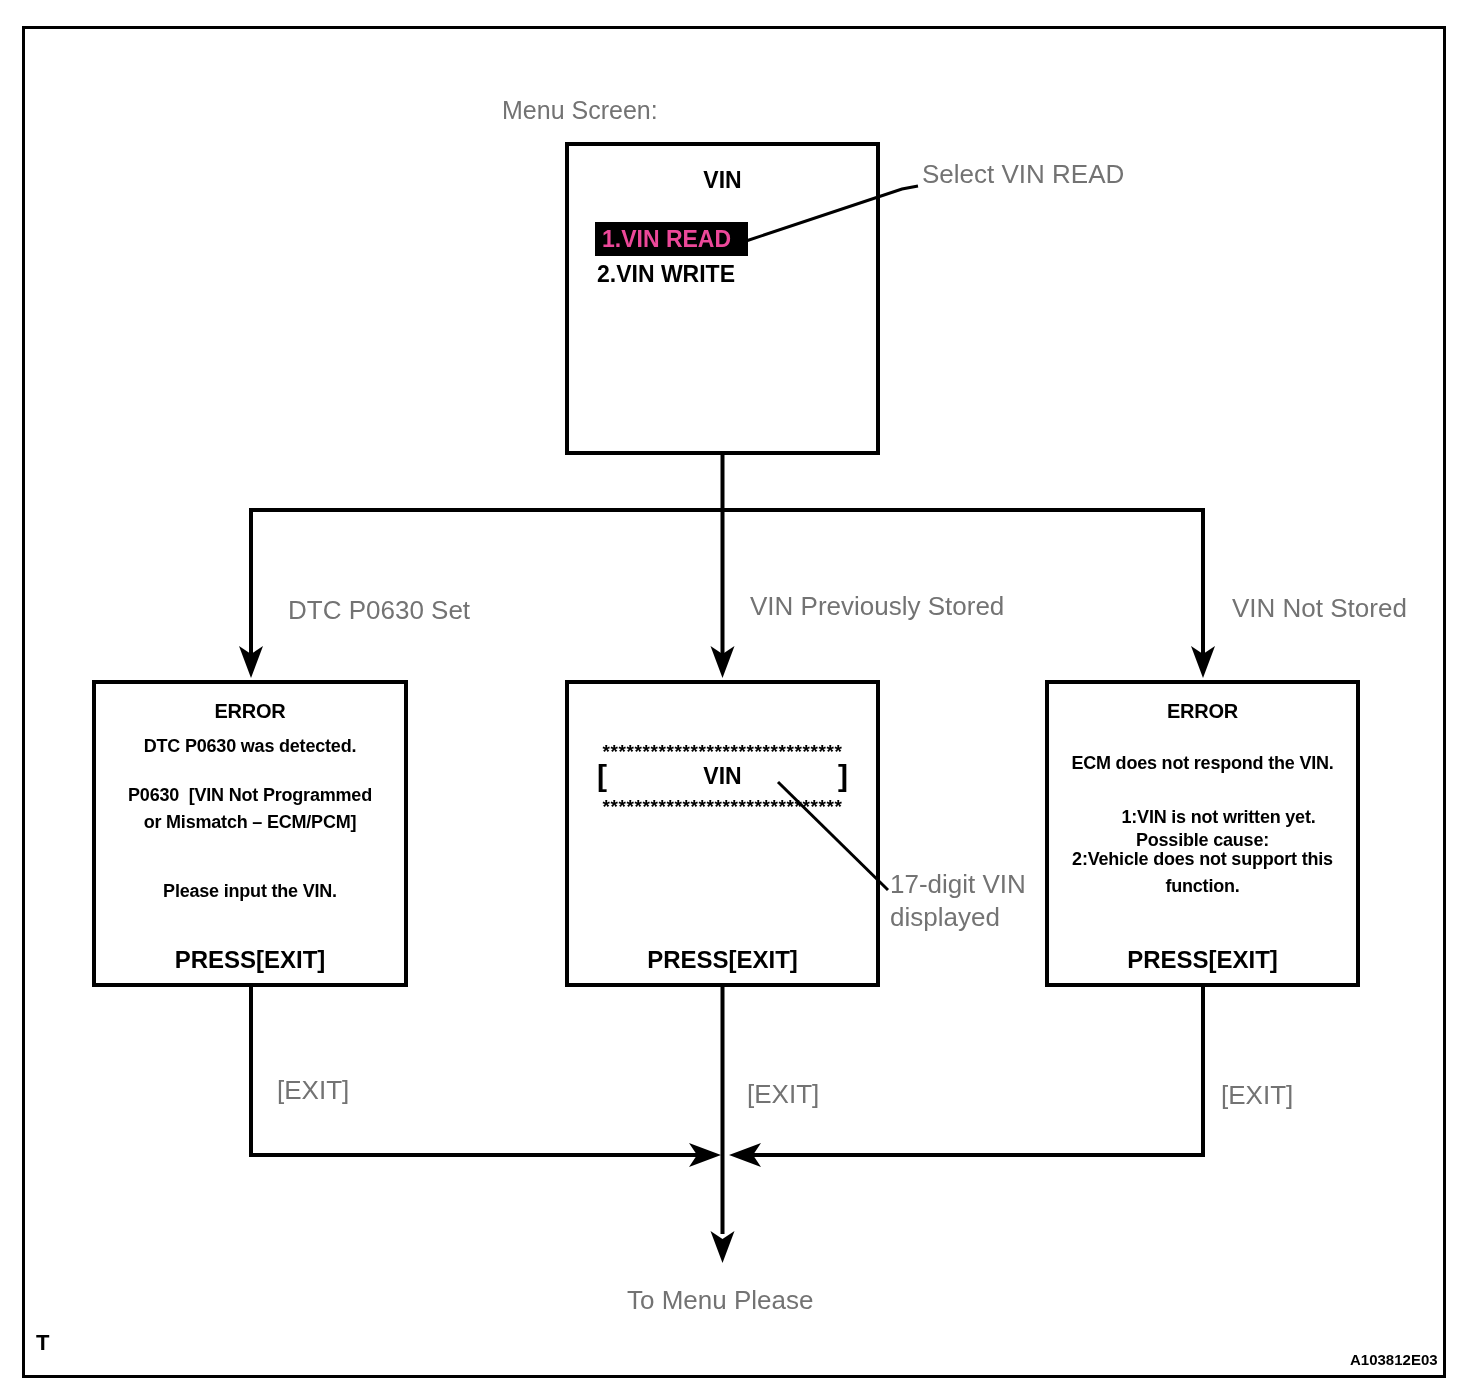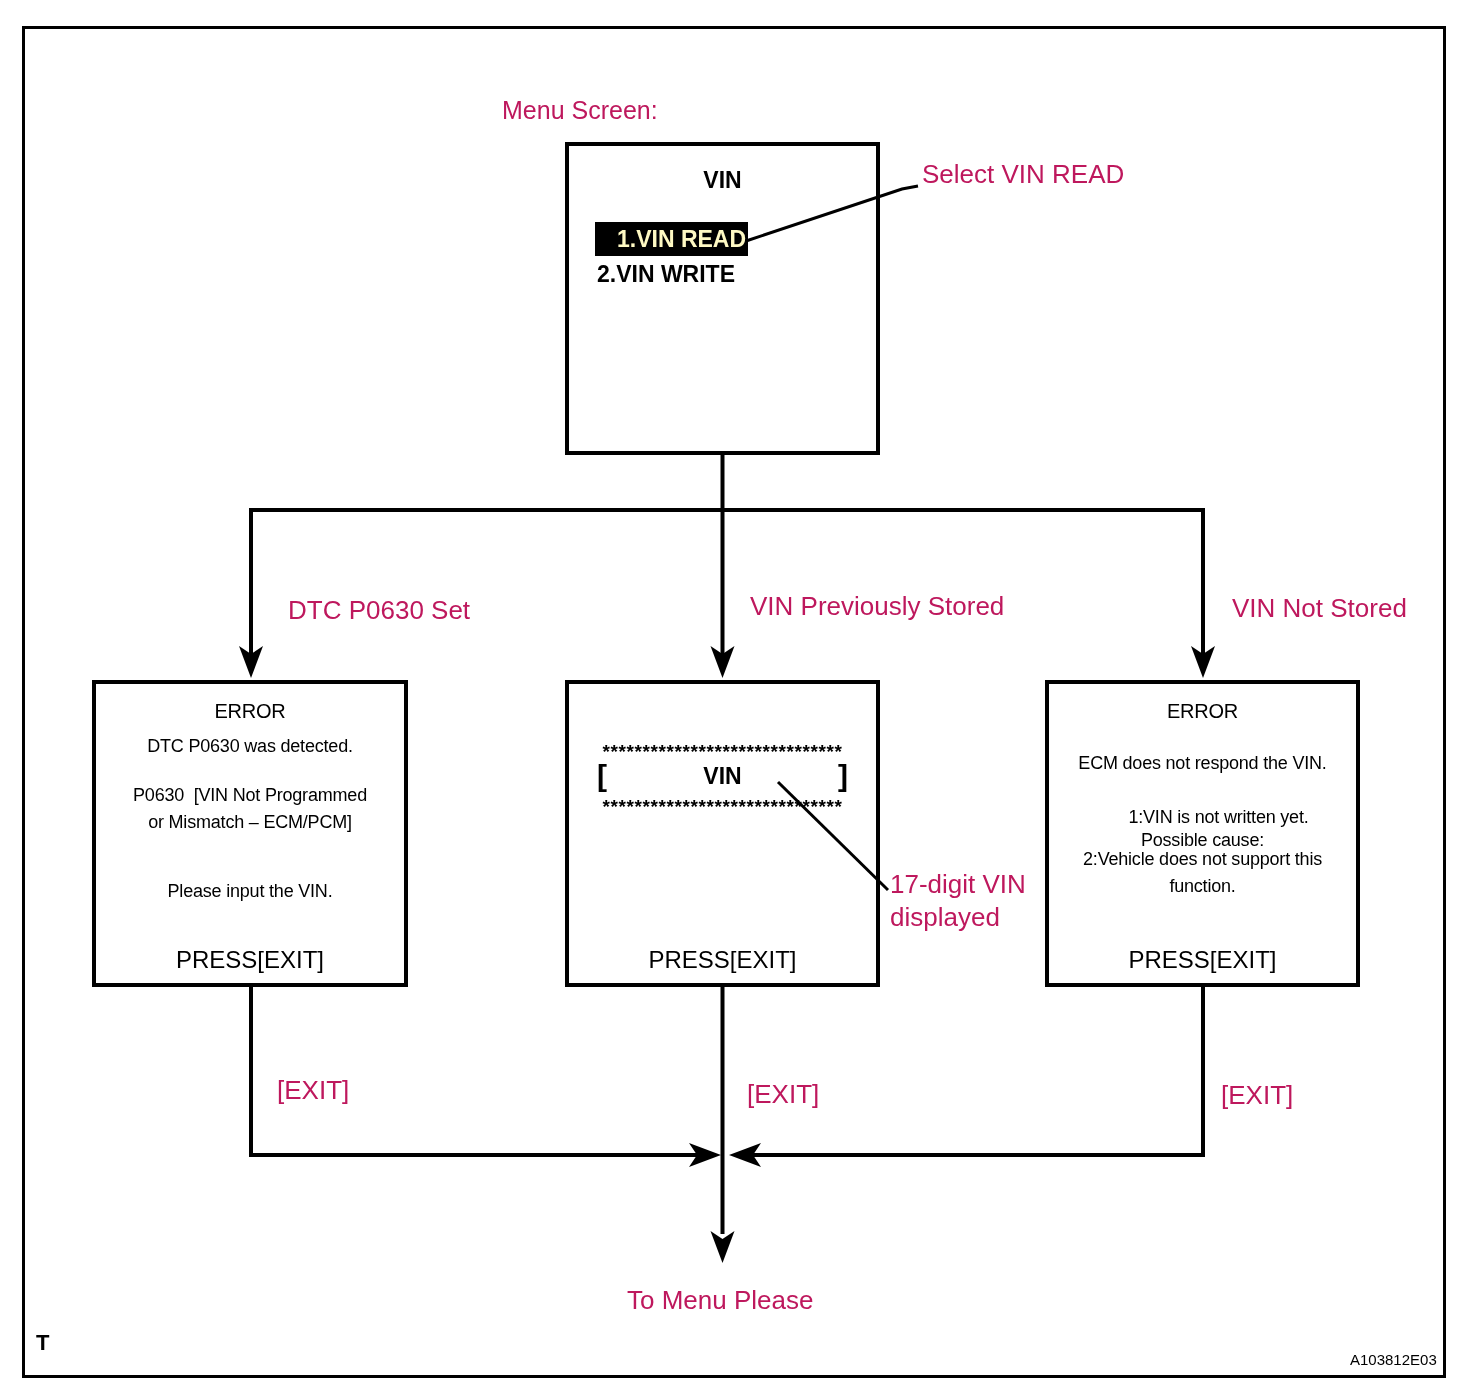--- a/index.html
+++ b/index.html
@@ -6,63 +6,63 @@
   .page{
     position:relative;width:1472px;height:1398px;background:#ffffff;
     font-family:"Liberation Sans","DejaVu Sans",sans-serif;color:#000;
     overflow:hidden;
   }
   .page-border{
     position:absolute;left:22px;top:26px;width:1424px;height:1352px;
     border:3px solid #000;box-sizing:border-box;
   }
   
-  .lbl{position:absolute;font-size:26px;line-height:1.1;color:#be185d;white-space:pre;}
+  .lbl{position:absolute;font-size:26px;line-height:1.1;color:#737373;white-space:pre;}
   .caption{font-size:25px;}
   
   .screen{
     position:absolute;border:4px solid #000;box-sizing:border-box;
     background:transparent;
   }
   .menu-box{left:565px;top:142px;width:315px;height:313px;}
   .box-left{left:92px;top:680px;width:316px;height:307px;}
   .box-mid{left:565px;top:680px;width:315px;height:307px;}
   .box-right{left:1045px;top:680px;width:315px;height:307px;}
   .scr-line{
     position:absolute;left:0;width:100%;text-align:center;
-    font-weight:normal;font-size:18px;letter-spacing:-0.2px;white-space:pre;
+    font-weight:bold;font-size:18px;letter-spacing:-0.2px;white-space:pre;
   }
   .scr-title{font-size:20px;}
   .scr-press{font-size:24px;letter-spacing:0;}
   
   .menu-title{position:absolute;left:0;top:21px;width:100%;text-align:center;font-weight:bold;font-size:23px;}
   .menu-item{position:absolute;font-weight:bold;font-size:23px;white-space:pre;}
   .menu-item.selected{
-    left:26px;top:76px;width:153px;height:34px;background:#000;color:#fef9c3;
-    display:flex;align-items:center;padding-left:22px;box-sizing:border-box;
+    left:26px;top:76px;width:153px;height:34px;background:#000;color:#ec4899;
+    display:flex;align-items:center;padding-left:7px;box-sizing:border-box;
   }
   .menu-item.plain{left:28px;top:115px;}
   
   .stars{
     position:absolute;left:0;width:100%;text-align:center;
     font-weight:bold;font-size:19px;letter-spacing:0.6px;white-space:pre;
   }
   .stars-1{top:57px;}
   .stars-2{top:112px;}
   .vin-row{
     position:absolute;left:28px;top:74px;width:251px;height:36px;
     display:flex;justify-content:space-between;align-items:center;
   }
   .vin-bracket{font-weight:bold;font-size:30px;line-height:36px;}
   .vin-word{font-weight:bold;font-size:23px;}
   
   svg.wires{position:absolute;left:0;top:0;pointer-events:none;}
   
   .corner-t{position:absolute;left:36px;top:1330px;font-weight:bold;font-size:22px;}
-  .fig-code{position:absolute;left:1350px;top:1351px;width:84px;text-align:center;font-size:15px;}
+  .fig-code{position:absolute;left:1350px;top:1351px;width:84px;text-align:center;font-size:15px;font-weight:bold;}
 </style>
 </head>
 <body>
 
 <div class="page">
 
   <div class="page-border"></div>
 
   <div class="lbl caption" style="left:502px;top:97px;">Menu Screen:</div>
 

